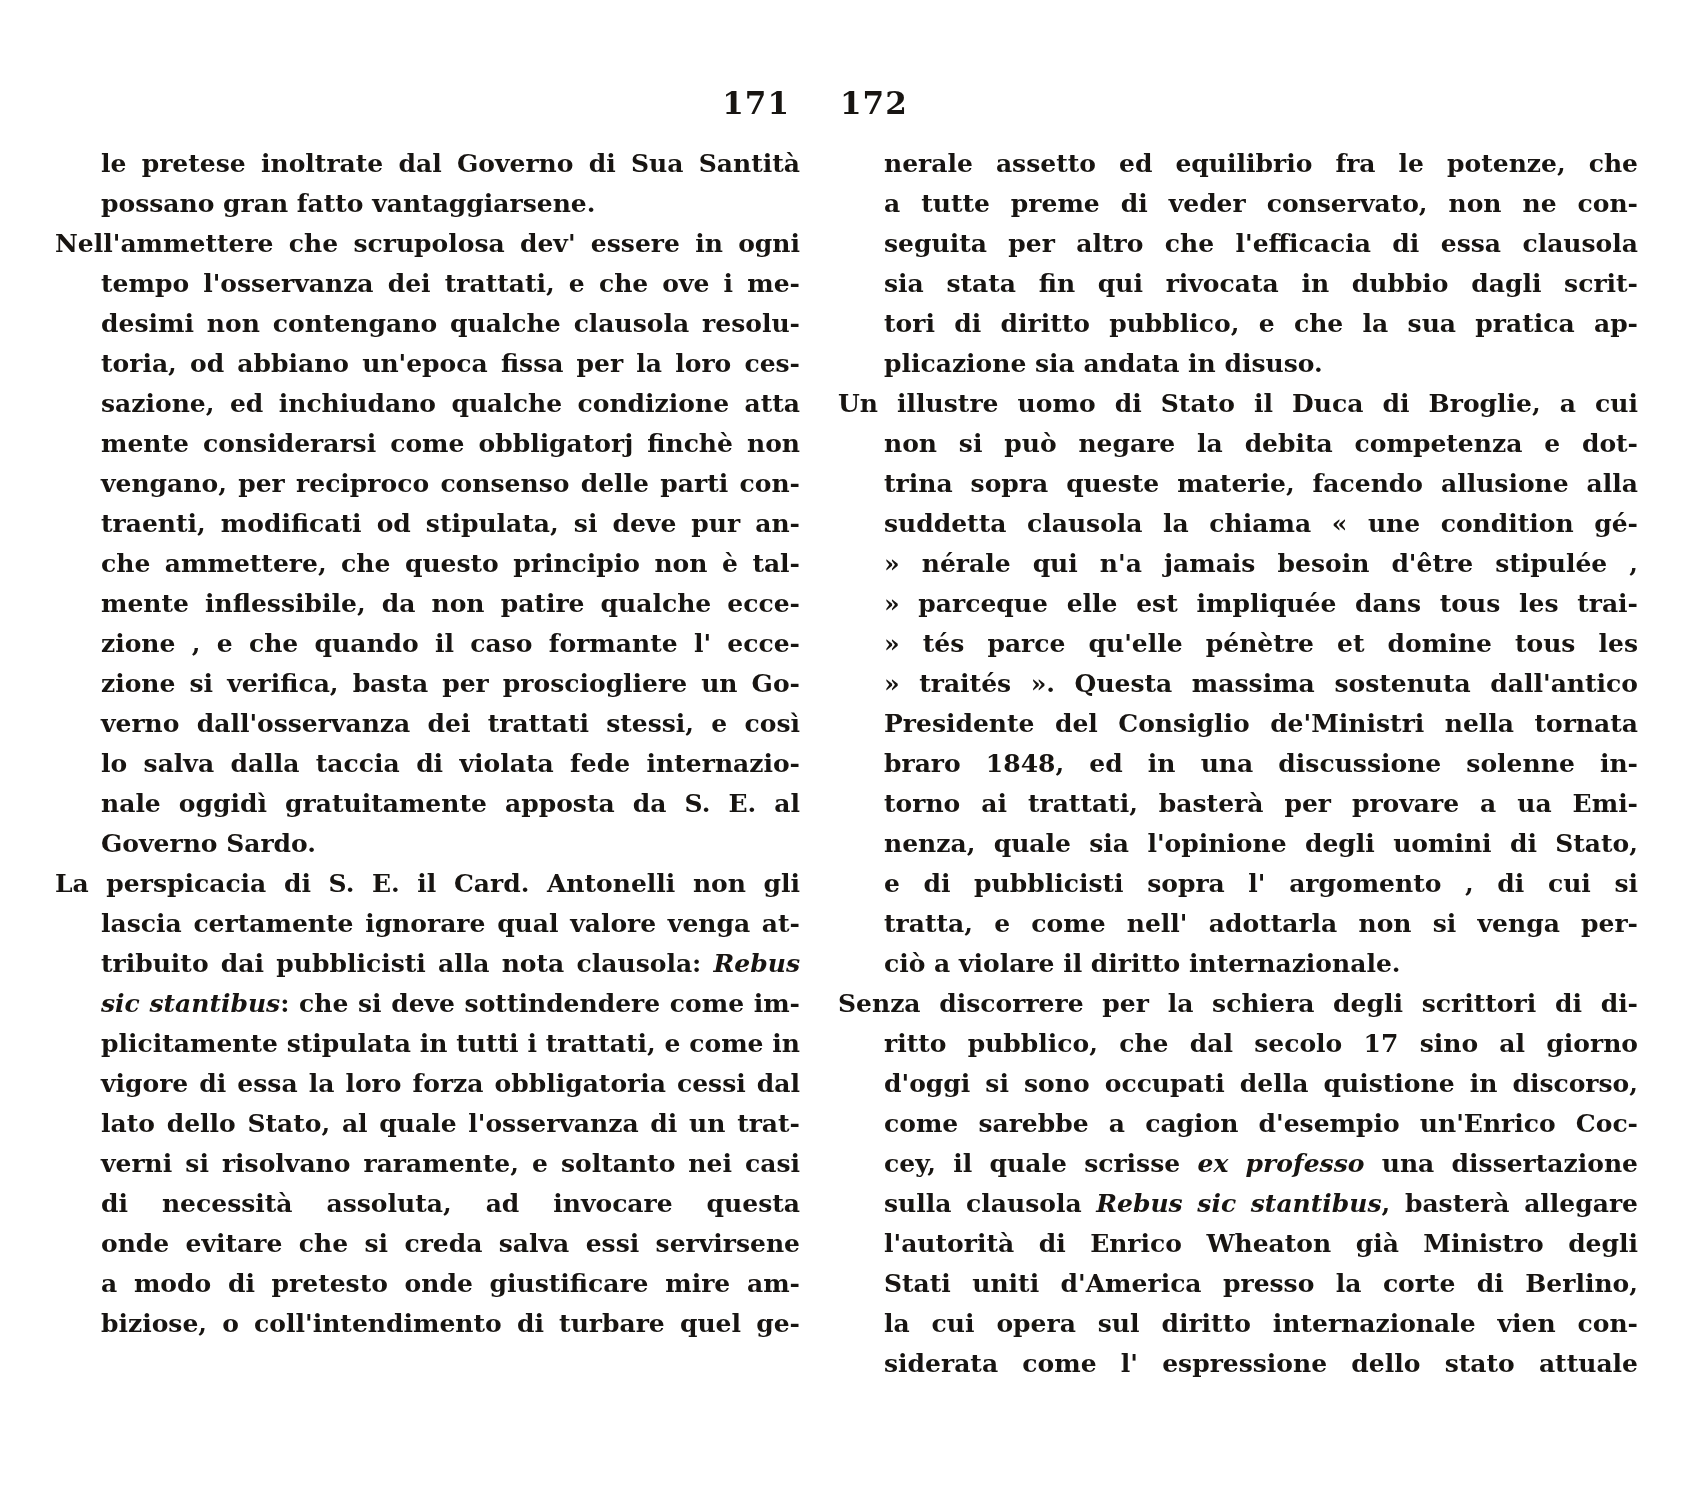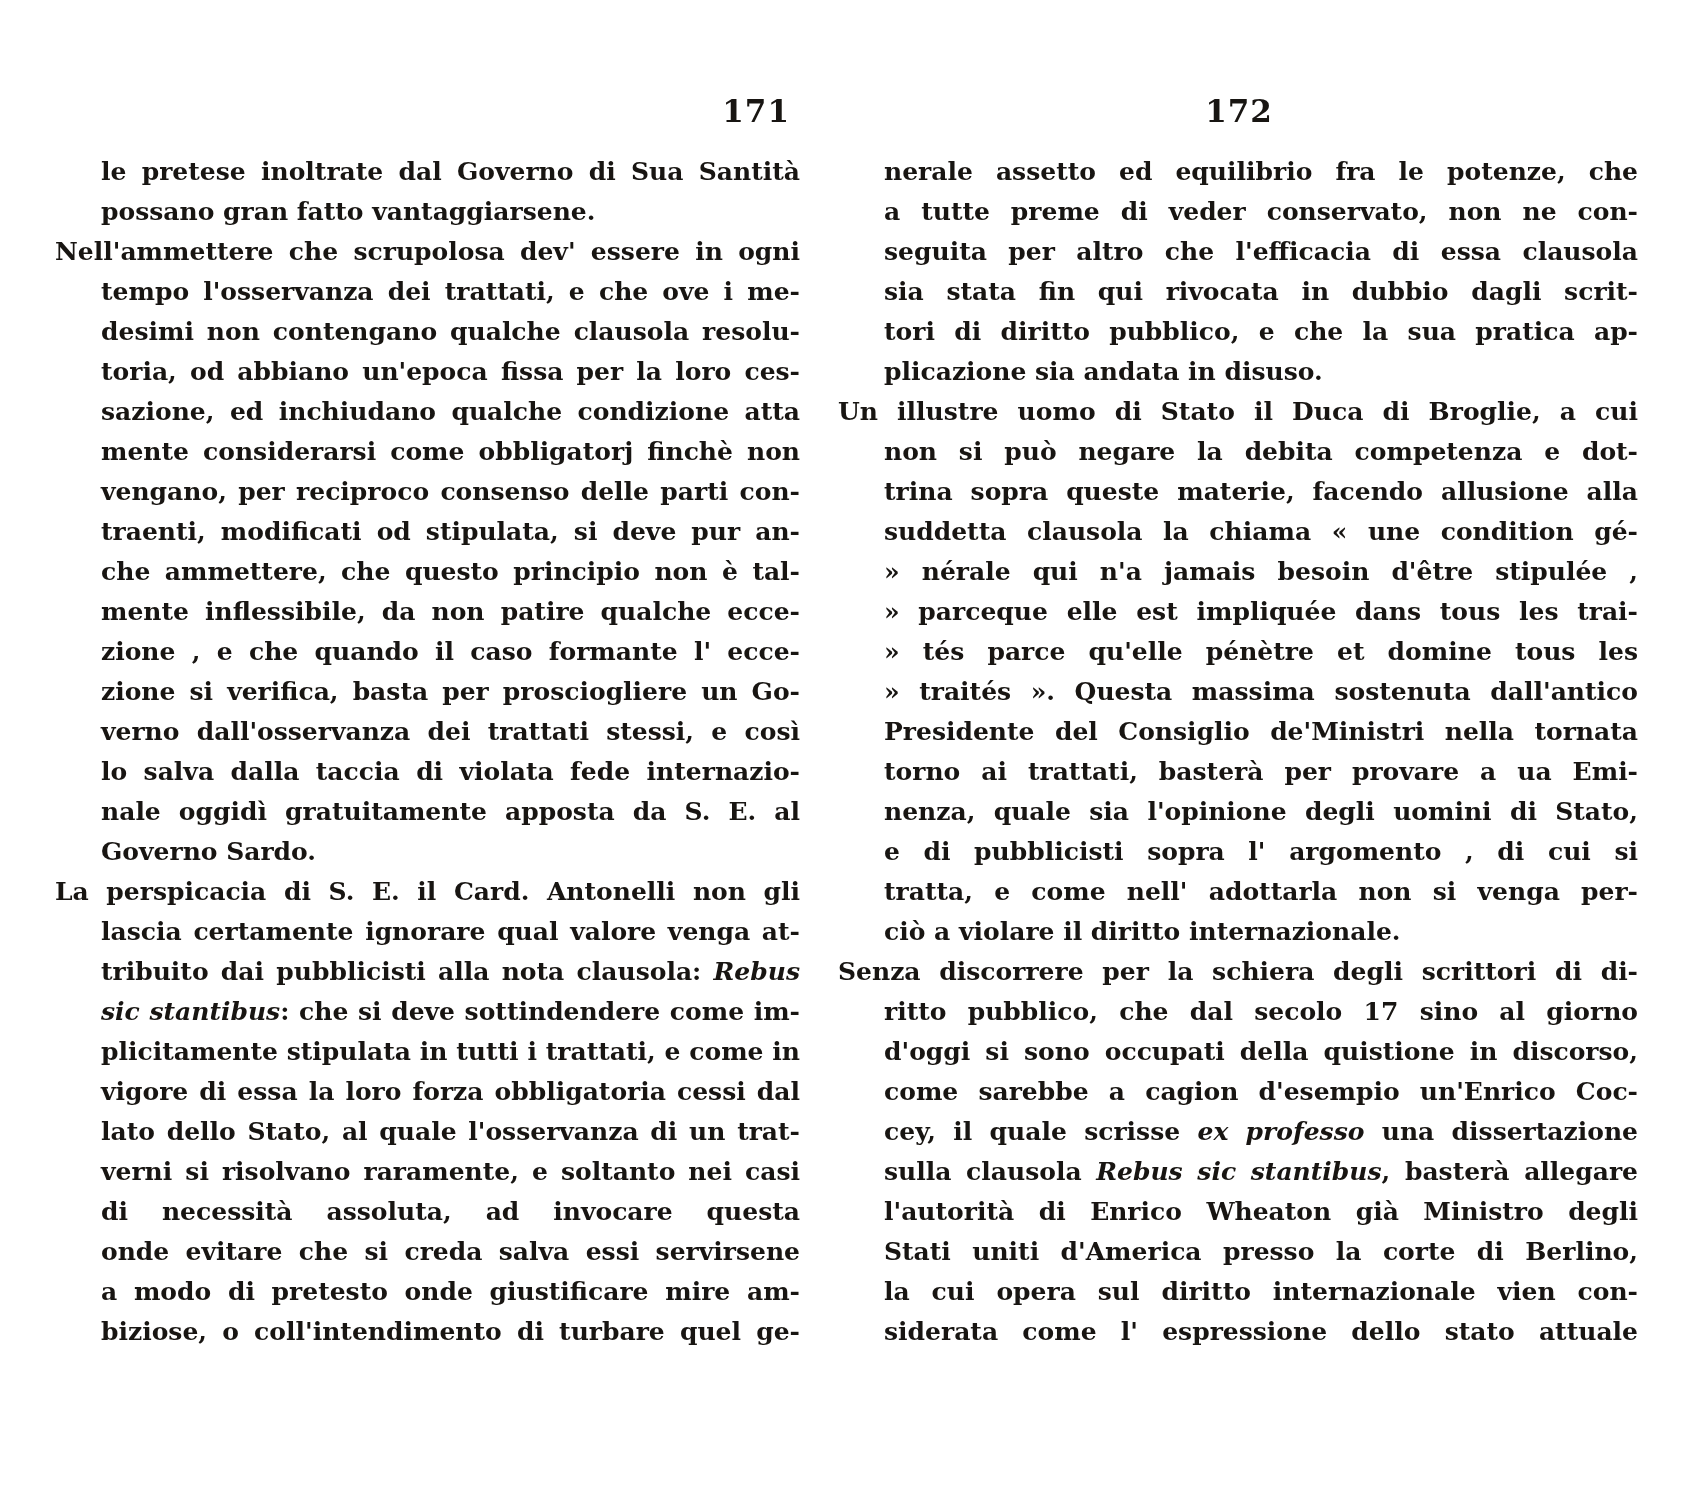--- a/index.html
+++ b/index.html
@@ -12,37 +12,36 @@
     height: 1500px;
     overflow: hidden;
     font-family: "DejaVu Serif", "Liberation Serif", serif;
     color: #181512;
   }
   .spread {
     box-sizing: border-box;
     display: flex;
     padding: 86px 0 0 55px;
     gap: 38px;
-    margin-top: 8px;
   }
   .page {
     box-sizing: border-box;
   }
   .page-left  { width: 745px; }
   .page-right { width: 800px; }
   .page-number {
     font-size: 31px;
     font-weight: bold;
     line-height: 34px;
     height: 34px;
     margin-bottom: 24px;
     letter-spacing: 1px;
   }
   .page-left  .page-number { text-align: right; padding-right: 10px; }
-  .page-right .page-number { text-align: center; padding-left: 2px; }
+  .page-right .page-number { text-align: left; padding-left: 2px; }
   .column { width: 100%; }
   .line {
     height: 40px;
     line-height: 40px;
     font-size: 25px;
     font-weight: bold;
     white-space: normal;
     text-align: justify;
     text-align-last: justify;
     overflow: hidden;
@@ -104,20 +103,21 @@
         <div class="line ind nojust"><span>plicazione sia andata in disuso.</span></div>
         <div class="line"><span>Un illustre uomo di Stato il Duca di Broglie, a cui</span></div>
         <div class="line ind"><span>non si può negare la debita competenza e dot-</span></div>
         <div class="line ind"><span>trina sopra queste materie, facendo allusione alla</span></div>
         <div class="line ind"><span>suddetta clausola la chiama « une condition gé-</span></div>
         <div class="line ind"><span>» nérale qui n'a jamais besoin d'être stipulée ,</span></div>
         <div class="line ind"><span>» parceque elle est impliquée dans tous les trai-</span></div>
         <div class="line ind"><span>» tés parce qu'elle pénètre et domine tous les</span></div>
         <div class="line ind"><span>» traités ». Questa massima sostenuta dall'antico</span></div>
         <div class="line ind"><span>Presidente del Consiglio de'Ministri nella tornata</span></div>
+        <div class="line ind"><span>braro 1848, ed in una discussione solenne in-</span></div>
         <div class="line ind"><span>torno ai trattati, basterà per provare a ua Emi-</span></div>
         <div class="line ind"><span>nenza, quale sia l'opinione degli uomini di Stato,</span></div>
         <div class="line ind"><span>e di pubblicisti sopra l' argomento , di cui si</span></div>
         <div class="line ind"><span>tratta, e come nell' adottarla non si venga per-</span></div>
         <div class="line ind nojust"><span>ciò a violare il diritto internazionale.</span></div>
         <div class="line"><span>Senza discorrere per la schiera degli scrittori di di-</span></div>
         <div class="line ind"><span>ritto pubblico, che dal secolo 17 sino al giorno</span></div>
         <div class="line ind"><span>d'oggi si sono occupati della quistione in discorso,</span></div>
         <div class="line ind"><span>come sarebbe a cagion d'esempio un'Enrico Coc-</span></div>
         <div class="line ind"><span>cey, il quale scrisse </span><i>ex professo</i><span> una dissertazione</span></div>

